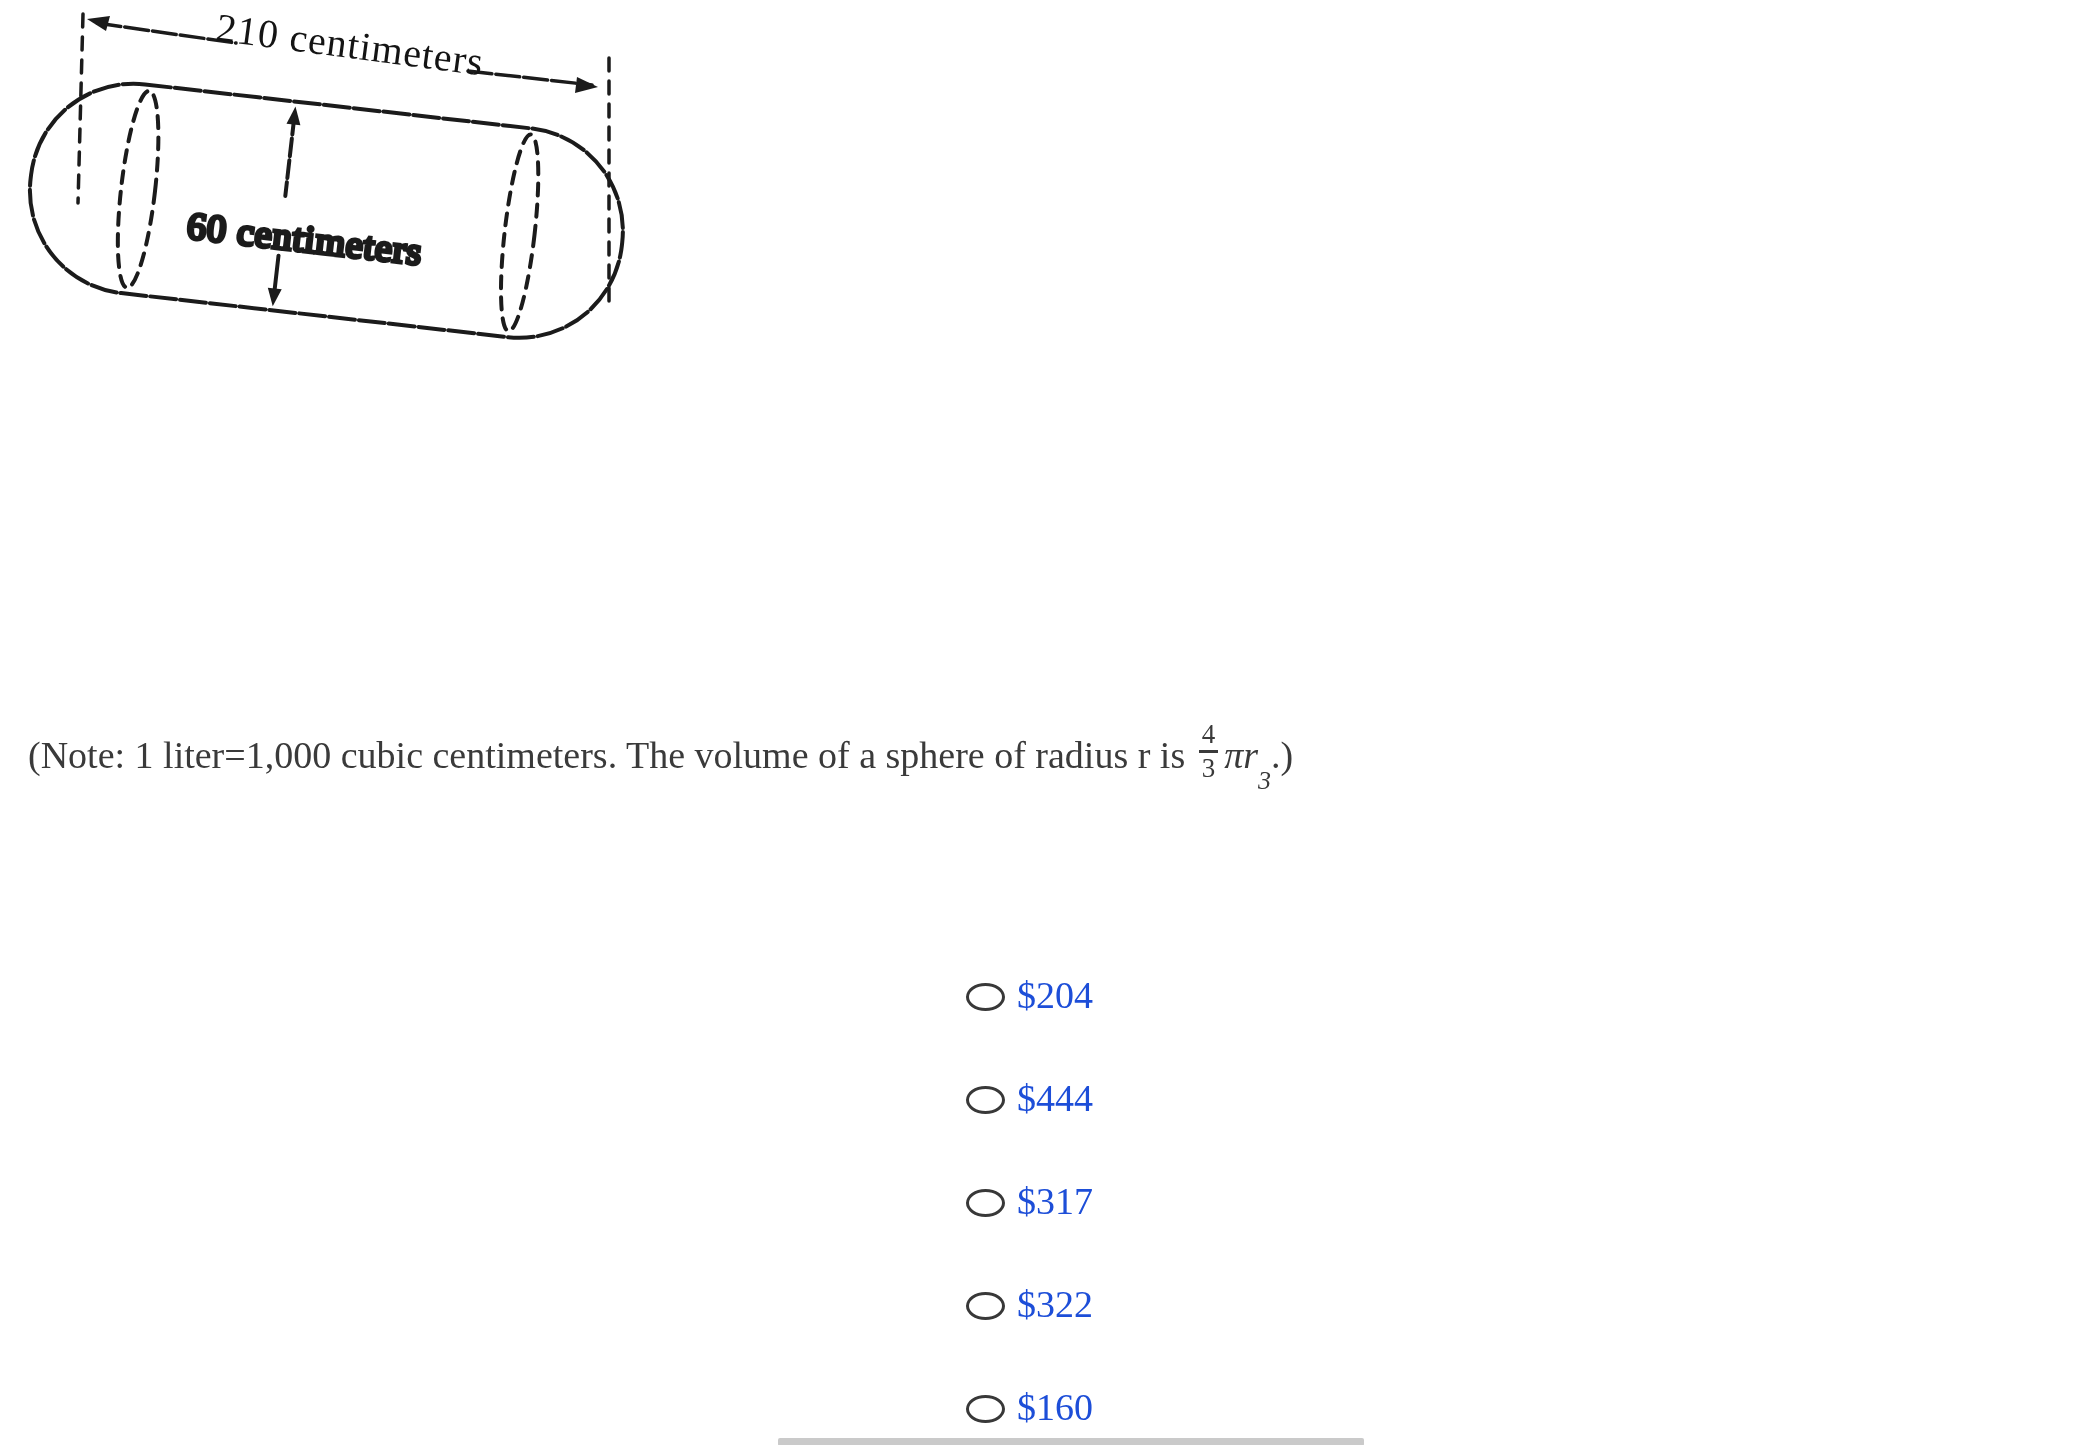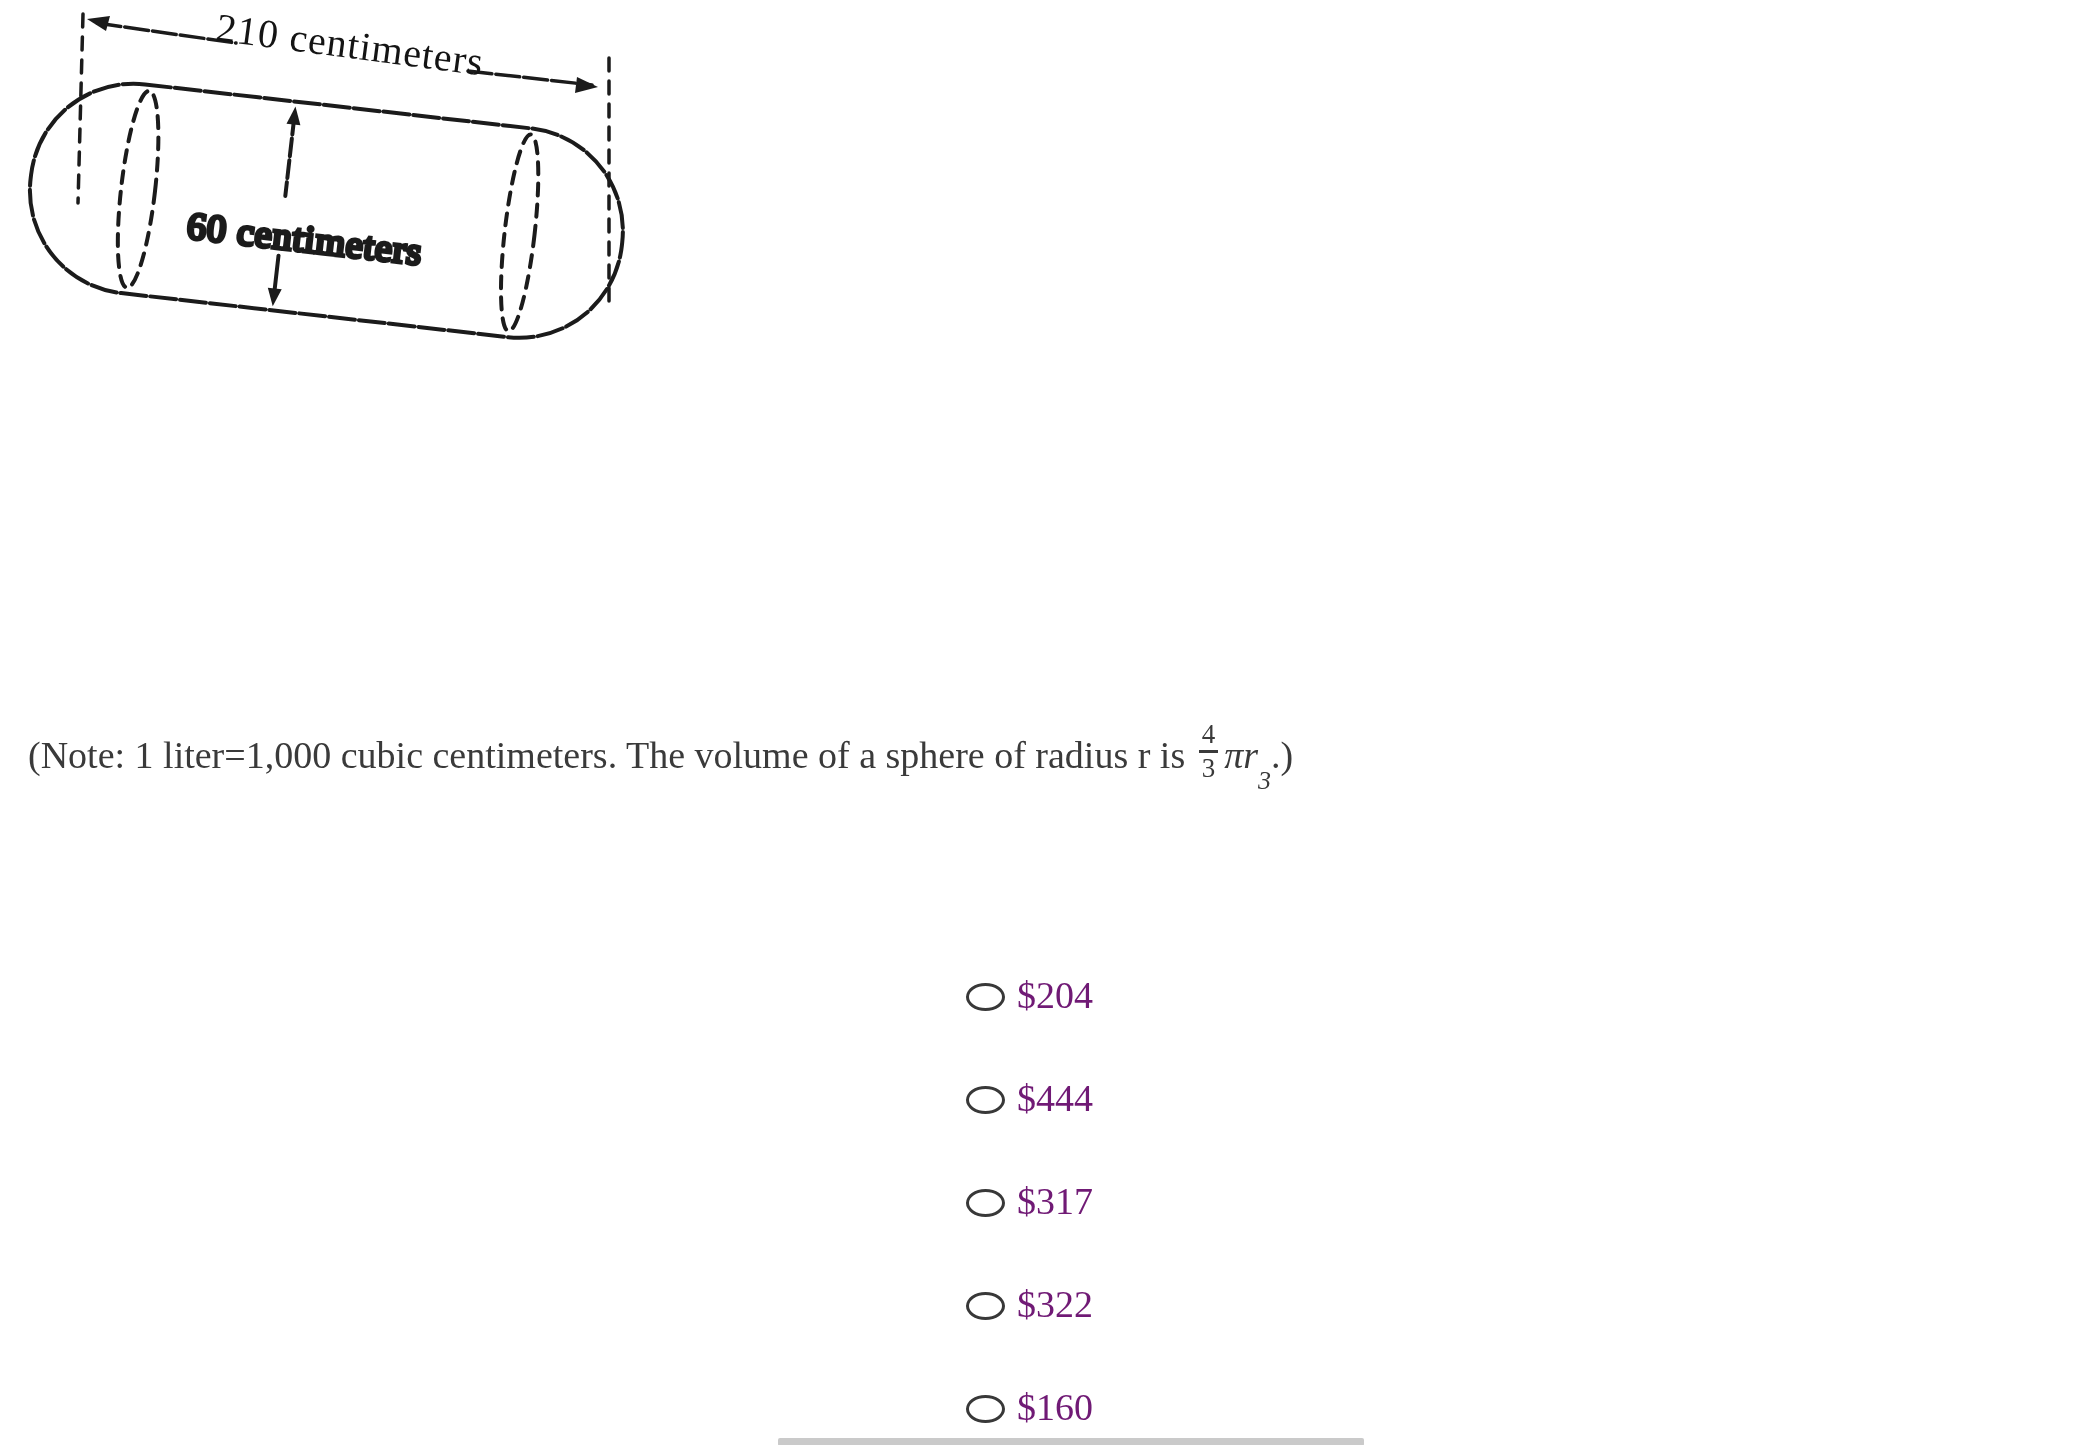--- a/index.html
+++ b/index.html
@@ -41,21 +41,21 @@
   
   .options{position:absolute;left:966px;top:971px;}
   .option-row{
     display:flex;align-items:center;height:51px;margin-bottom:52px;cursor:pointer;
   }
   .radio{
     display:inline-block;box-sizing:border-box;
     width:39px;height:28px;border:3.5px solid #383838;border-radius:50%;
     background:#ffffff;margin-right:12px;flex:0 0 auto;
   }
-  .option-label{font-size:38px;color:#701a75;line-height:1;padding-bottom:4px;}
+  .option-label{font-size:38px;color:#1d4ed8;line-height:1;padding-bottom:4px;}
 
   
   .bottom-bar{
     position:absolute;left:778px;top:1438px;width:586px;height:8px;
     background:#cacaca;border-radius:2px;
   }
 </style>
 </head>
 <body>
 

